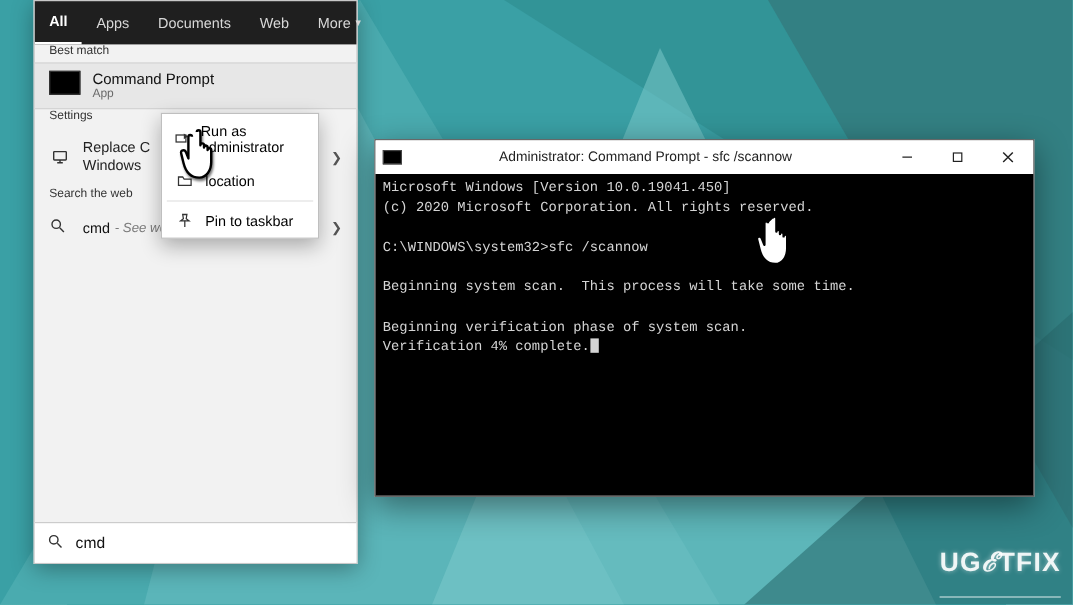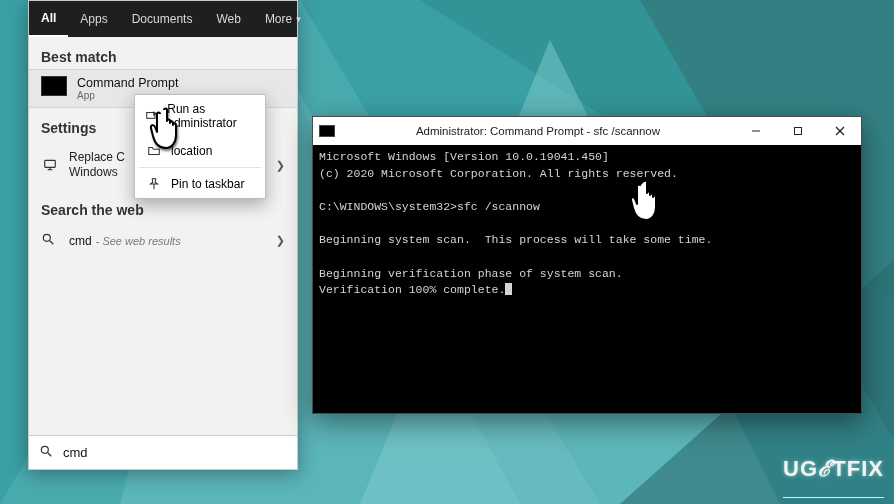--- a/index.html
+++ b/index.html
@@ -48,23 +48,23 @@
     cursor: pointer;
   }
   .tab.active {
     color: #fff;
     border-bottom: 2px solid #fff;
     font-weight: 600;
   }
   .tab .chev { margin-left:4px; font-size:9px; }
 
   .section-title {
-    padding: 12px 12px 4px;
-    font-size: 14px;
-    font-weight: 700;
+    padding: 0 12px 4px;
+    font-size: 10px;
+    font-weight: 400;
     color: #333;
   }
   .best-match {
     display:flex; align-items:flex-start;
     padding: 6px 12px;
     background:#e7e7e7;
     border-top:1px solid #d4d4d4;
     border-bottom:1px solid #d4d4d4;
   }
   .cmd-thumb {
@@ -321,21 +321,21 @@
     </div>
   </div>
   <div class="terminal"><span>Microsoft Windows [Version 10.0.19041.450]</span>
 <span>(c) 2020 Microsoft Corporation. All rights reserved.</span>
 
 <span>C:\WINDOWS\system32&gt;sfc /scannow</span>
 
 <span>Beginning system scan.  This process will take some time.</span>
 
 <span>Beginning verification phase of system scan.</span>
-<span>Verification 100% complete.</span><span class="caret"></span></div>
+<span>Verification 4% complete.</span><span class="caret"></span></div>
 </div>
 
 <div class="hand" style="left:148px; top:104px;">
   <svg width="44" height="52" viewBox="0 0 44 52">
     <path d="M16 6c0-2 3-2 3 0v11c0-2 3-2 3 0v2c0-2 3-2 3 0v2c0-2 3-2 3 0v10c0 7-4 13-10 13s-11-4-13-12l-2-8c-1-3 3-4 4-1l2 5V10c0-2 3-2 3 0" fill="#fff" stroke="#000" stroke-width="2" stroke-linejoin="round"></path>
   </svg>
 </div>
 <div class="hand" style="left:628px; top:176px;">
   <svg width="44" height="52" viewBox="0 0 44 52">
     <path d="M16 6c0-2 3-2 3 0v11c0-2 3-2 3 0v2c0-2 3-2 3 0v2c0-2 3-2 3 0v10c0 7-4 13-10 13s-11-4-13-12l-2-8c-1-3 3-4 4-1l2 5V10c0-2 3-2 3 0" fill="#fff" stroke="#000" stroke-width="2" stroke-linejoin="round"></path>

